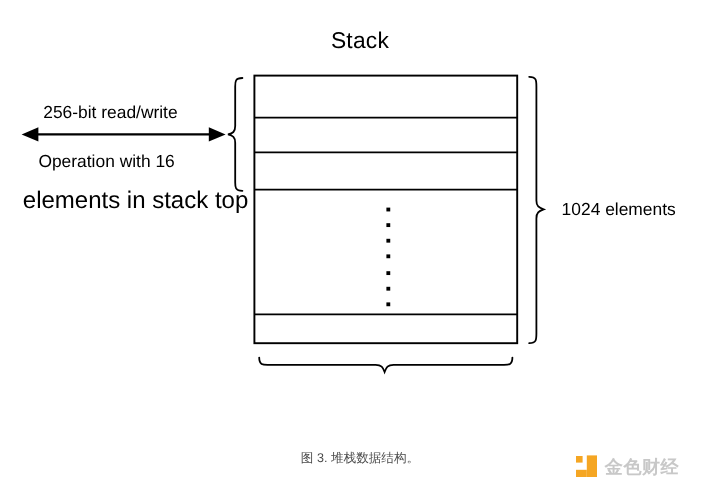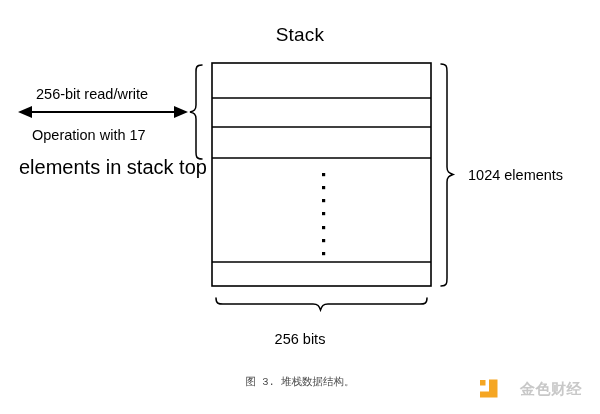--- a/index.html
+++ b/index.html
@@ -60,28 +60,28 @@
   #label-bits-width {
     left: 0; top: 331px; width: 600px;
     text-align: center;
     font-size: 14.5px;
   }
   #figure-caption {
     left: 0; top: 375px; width: 600px;
     text-align: center;
     font-size: 10.5px;
     color: #4b4b4b;
-    font-family: Liberation Mono, monospace;
+    font-family: Liberation Sans, sans-serif;
   }
   #watermark {
     position: absolute;
     left: 478px; top: 378px;
     display: flex;
     align-items: center;
-    gap: 20px;
+    gap: 4px;
   }
   #watermark .wm-text {
     font-size: 15px;
     font-weight: bold;
     color: #c8c8c8;
     font-family: "DejaVu Sans", sans-serif;
     letter-spacing: 0.5px;
   }
 </style>
 </head>
@@ -136,27 +136,26 @@
              C 318 304, 319 306, 320.5 310
              C 322 306, 323 304, 328 304
              L 420 304
              C 424 304, 427 304, 427 298" fill="none" stroke="#000000" stroke-width="1.5" stroke-linecap="round"></path>
   </svg>
 
   <div class="txt" id="stack-title">Stack</div>
 
   <div class="txt" id="label-read-write">256-bit read/write</div>
 
-  <div class="txt" id="label-operation-line1">Operation with 17</div>
+  <div class="txt" id="label-operation-line1">Operation with 16</div>
 
   <div class="txt" id="label-operation-line2">elements in stack top</div>
 
   <div class="txt" id="label-elements-count">1024 elements</div>
 
-  <div class="txt" id="label-bits-width">256 bits</div>
 
   <div class="txt" id="figure-caption">图 3. 堆栈数据结构。</div>
 
   <div id="watermark">
     <svg width="22" height="22" viewBox="0 0 22 22">
       <rect x="2" y="2" width="5.5" height="5.5" fill="#f5a623"></rect>
       <rect x="11" y="1.5" width="8.5" height="18" fill="#f5a623"></rect>
       <rect x="2" y="13.5" width="9" height="6" fill="#f5a623"></rect>
     </svg>
     <span class="wm-text">金色财经</span>

